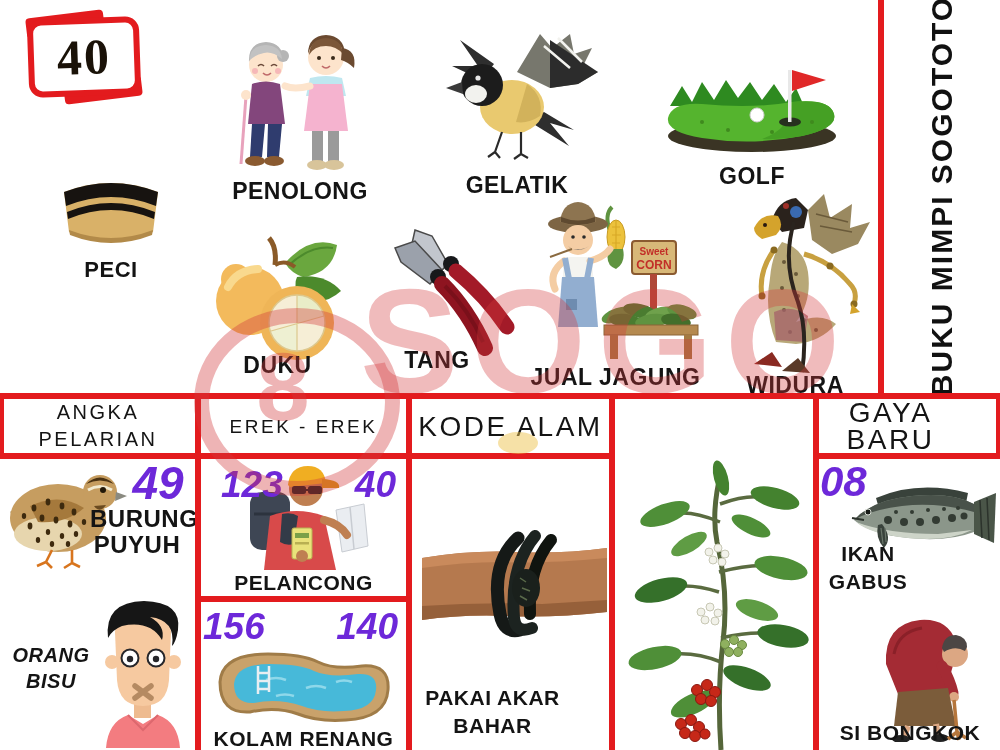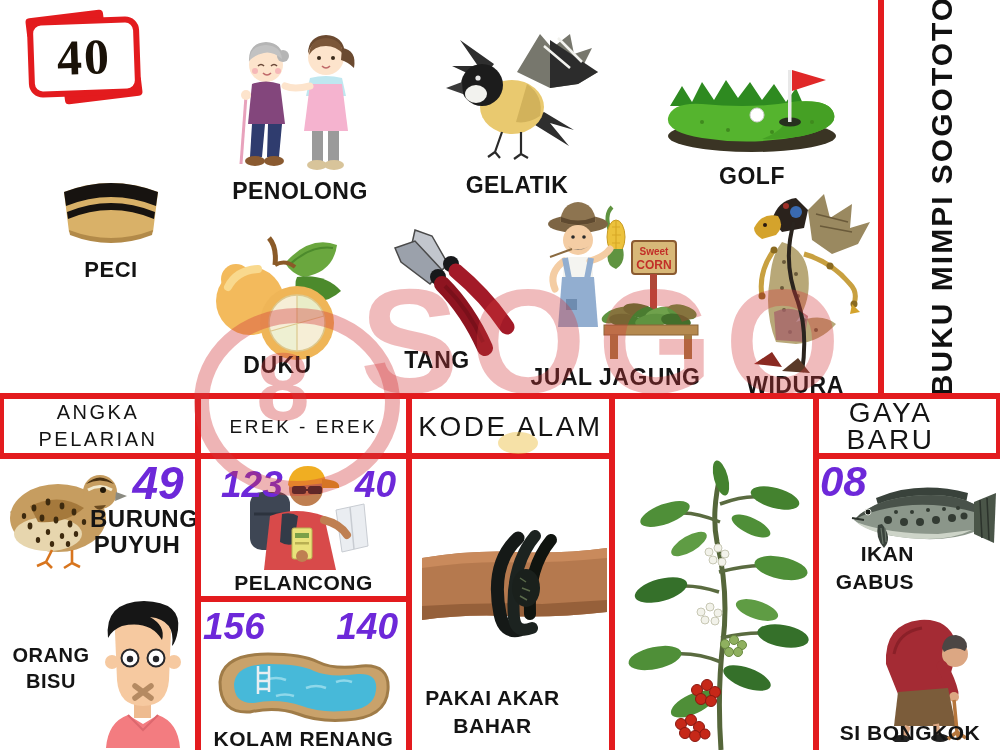--- a/index.html
+++ b/index.html
@@ -296,21 +296,21 @@
           <ellipse cx="64" cy="84" rx="2.2" ry="3"></ellipse>
         <ellipse cx="20" cy="56" rx="2.2" ry="3"></ellipse>
           <ellipse cx="80" cy="62" rx="2.2" ry="3"></ellipse>
       </g>
       <path d="M48,90 L42,102 M42,102 l-9,4 M42,102 l6,6 M68,90 L68,103 M68,103 l-8,5 M68,103 l8,4" stroke="#d8751e" stroke-width="2.6" fill="none"></path>
     </svg>
   </div>
   <div class="num" style="left:120px;top:456px;width:76px;font-size:46px;text-align:center;">49</div>
   <div class="pic-label" style="left:90px;top:506px;width:94px;font-size:24px;">BURUNG PUYUH</div>
 
-  <div class="pic-label" style="left:6px;top:642px;width:90px;font-size:20px;">ORANG BISU</div>
+  <div class="pic-label" style="left:6px;top:642px;width:90px;font-size:20px;font-style:italic;">ORANG BISU</div>
   <div class="img" style="left:92px;top:596px;">
     <svg width="102" height="154" viewBox="0 0 102 154">
       <path d="M14,152 Q16,126 36,119 L51,128 L66,119 Q86,126 88,152 Z" fill="#f37c80"></path>
       <path d="M36,119 L51,134 L66,119" stroke="#dd686e" stroke-width="2" fill="none"></path>
       <rect x="42" y="104" width="17" height="18" fill="#eebb90"></rect>
       <circle cx="20" cy="66" r="7" fill="#f6c9a0"></circle>
         <circle cx="82" cy="66" r="7" fill="#f6c9a0"></circle>
       <path d="M23,36 Q23,20 51,20 Q79,20 79,36 L77,84 Q75,110 51,110 Q27,110 25,84 Z" fill="#f6c9a0"></path>
       <path d="M16,42 Q12,6 52,5 Q90,6 86,34 Q84,46 80,50 Q84,24 58,21 Q74,30 70,44 Q58,24 30,30 Q20,34 16,42 Z" fill="#161616"></path>
       <circle cx="38" cy="62" r="8.5" fill="#fff" stroke="#26262a" stroke-width="2"></circle>
@@ -446,21 +446,21 @@
           <circle cx="80" cy="38" r="2"></circle>
         <circle cx="96" cy="37" r="2"></circle>
           <circle cx="110" cy="36" r="2"></circle>
       </g>
       <circle cx="20" cy="40" r="3" fill="#161a16" stroke="#d8ddd4"></circle>
       <path d="M4,46 L16,48" stroke="#2c332c" stroke-width="2"></path>
       <path d="M34,52 Q45,66 36,76 Q27,66 30,53 Z" fill="#39423b"></path>
       <path d="M33,56 L35,72 M37,56 L38,70" stroke="#6a766a" stroke-width="1.2"></path>
     </svg>
   </div>
-  <div class="pic-label" style="left:822px;top:540px;width:92px;font-size:21px;text-align:right;line-height:28px;">IKAN GABUS</div>
+  <div class="pic-label" style="left:822px;top:540px;width:92px;font-size:21px;text-align:center;line-height:28px;">IKAN GABUS</div>
 
   <div class="img" style="left:850px;top:600px;">
     <svg width="140" height="142" viewBox="0 0 140 142">
       <path d="M36,64 Q34,24 70,20 Q98,18 106,42 Q110,54 104,62 L96,90 L48,94 Z" fill="#a42b34"></path>
       <path d="M44,54 Q48,32 72,28" stroke="#8a2028" stroke-width="3" fill="none"></path>
       <circle cx="105" cy="54" r="13" fill="#dca783"></circle>
       <path d="M92,48 Q94,35 106,35 Q117,37 117,47 L115,51 Q105,45 94,52 Z" fill="#4c4644"></path>
       <path d="M92,66 Q100,80 103,93" stroke="#a42b34" stroke-width="11" fill="none" stroke-linecap="round"></path>
       <circle cx="104" cy="97" r="5" fill="#dca783"></circle>
       <path d="M48,92 L98,88 L106,126 L44,126 Z" fill="#7b5c3a"></path>

